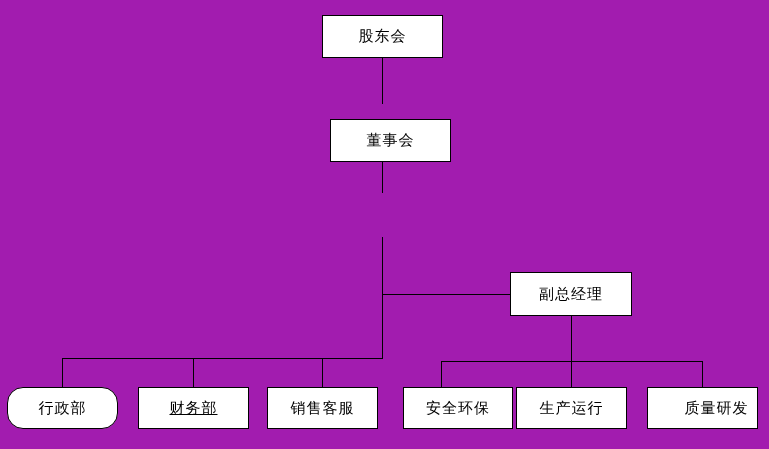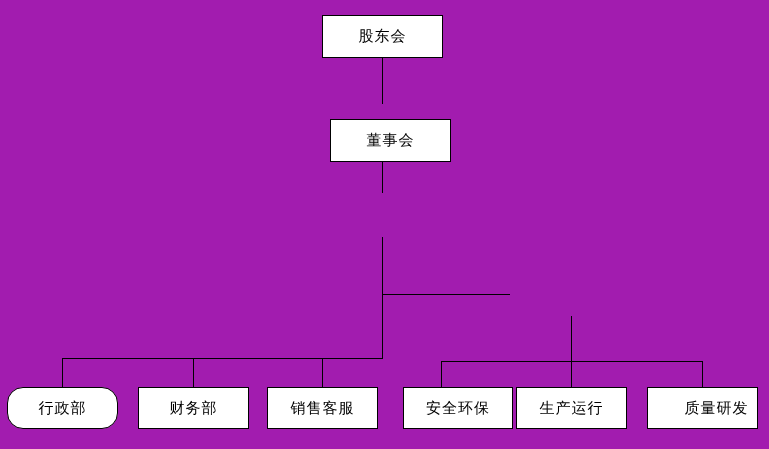--- a/index.html
+++ b/index.html
@@ -34,21 +34,21 @@
   }
   .h { height: 1px; }
   .v { width: 1px; }
 
   
   #n-shareholders { left: 322px; top: 15px;  width: 121px; height: 43px; }
   #n-board        { left: 322px; top: 119px; width: 121px; height: 43px; margin-left: 8px; }
   #n-gm           { left: 322px; top: 193px; width: 121px; height: 44px; }
   #n-dgm          { left: 510px; top: 272px; width: 122px; height: 44px; }
   #n-admin        { left: 7px;   top: 387px; width: 111px; height: 42px; border-radius: 16px; }
-  #n-finance      { left: 138px; top: 387px; width: 111px; height: 42px; }
+  #n-finance      { left: 138px; top: 387px; width: 111px; height: 42px; text-decoration: underline; }
   #n-sales        { left: 267px; top: 387px; width: 111px; height: 42px; }
   #n-safety       { left: 403px; top: 387px; width: 110px; height: 42px; }
   #n-production   { left: 516px; top: 387px; width: 111px; height: 42px; }
   #n-quality      { left: 647px; top: 387px; width: 111px; height: 42px; padding-left: 28px; }
 
   
   #l-sh-board   { left: 382px; top: 58px;  height: 46px; }
   #l-board-gm   { left: 382px; top: 147px; height: 46px; }
   #l-gm-bus     { left: 382px; top: 237px; height: 122px; }
   #l-gm-dgm     { left: 382px; top: 294px; width: 128px; }
@@ -74,20 +74,21 @@
   <div class="line h" id="l-bus-left"></div>
   <div class="line v" id="l-drop-admin"></div>
   <div class="line v" id="l-drop-finance"></div>
   <div class="line v" id="l-drop-sales"></div>
   <div class="line h" id="l-bus-right"></div>
   <div class="line v" id="l-drop-safety"></div>
   <div class="line v" id="l-drop-quality"></div>
 
   <div class="node" id="n-shareholders">股东会</div>
   <div class="node" id="n-board">董事会</div>
+  <div class="node" id="n-dgm">副总经理</div>
   <div class="node" id="n-admin">行政部</div>
   <div class="node" id="n-finance">财务部</div>
   <div class="node" id="n-sales">销售客服</div>
   <div class="node" id="n-safety">安全环保</div>
   <div class="node" id="n-production">生产运行</div>
   <div class="node" id="n-quality">质量研发</div>
 
 </div>
 
 </body></html>

